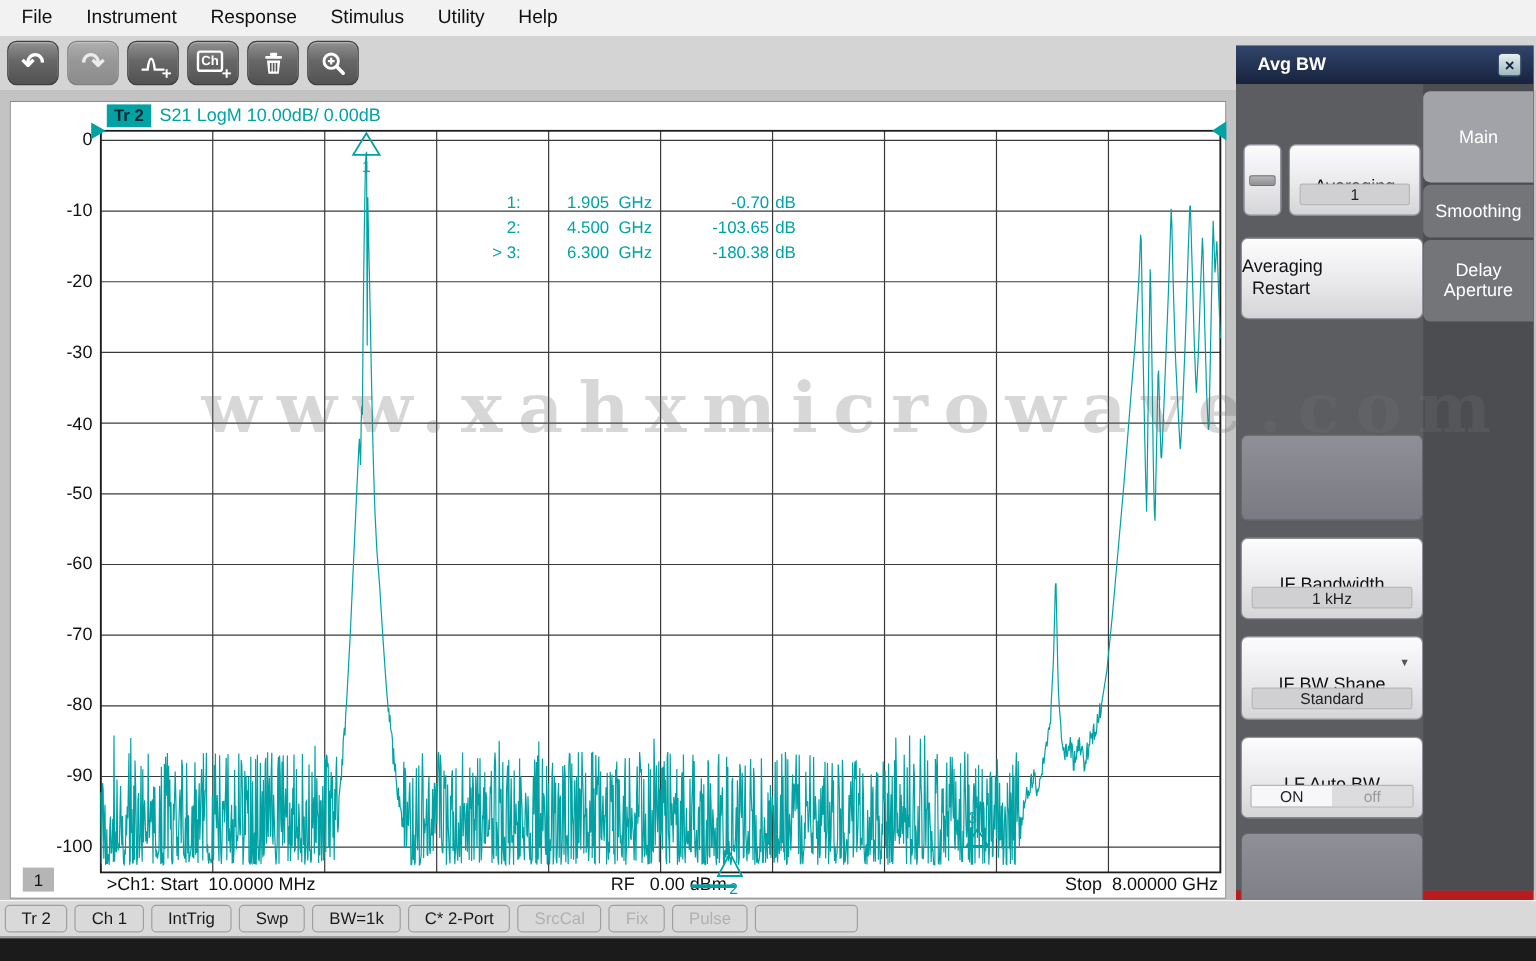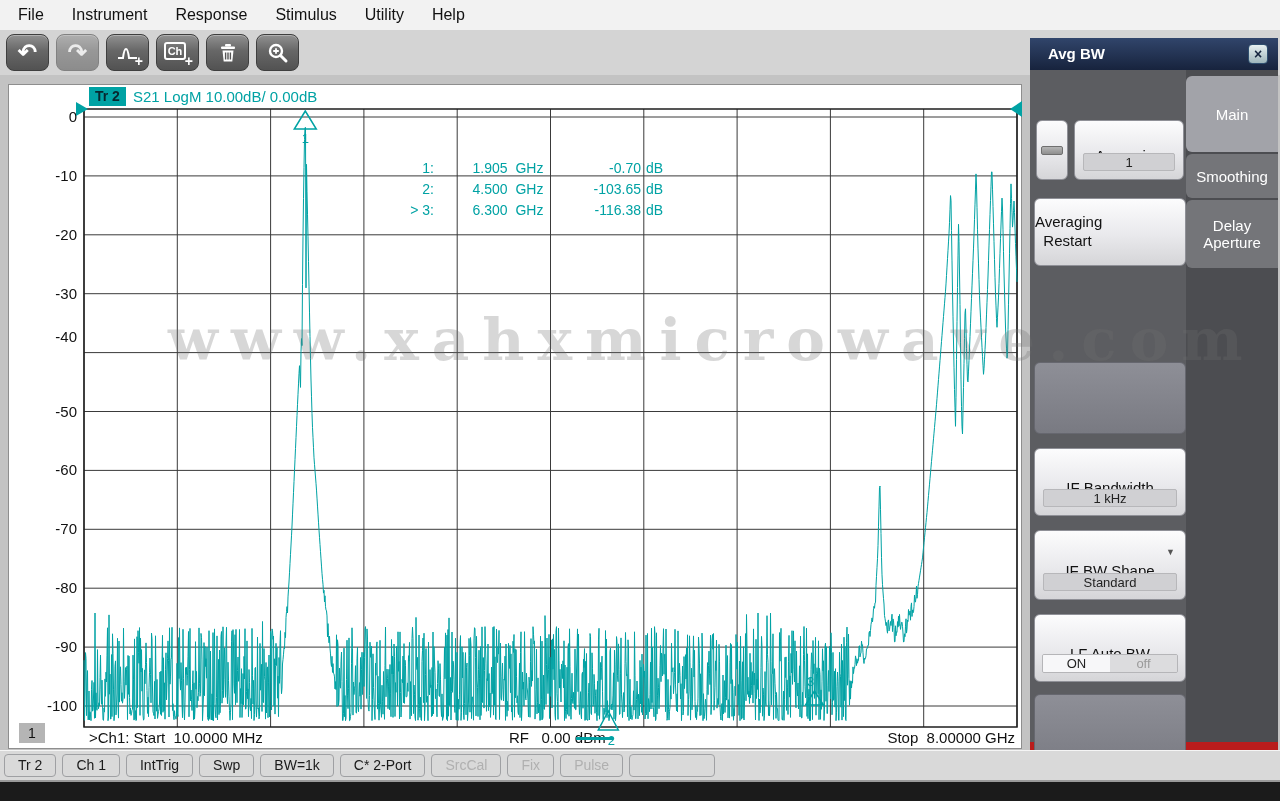--- a/index.html
+++ b/index.html
@@ -142,21 +142,21 @@
     </div>
 
   <div class="plotwin" data-name="plot-window">
     <div class="trace-badge" data-name="trace-badge">Tr 2</div>
     <div class="trace-title" data-name="trace-title">S21 LogM 10.00dB/&nbsp;0.00dB</div>
     <div data-name="y-axis-labels" id="ylabs">
         <span class="ylab" data-name="y-axis-tick-label" style="top: 22px;">0</span>
         <span class="ylab" data-name="y-axis-tick-label" style="top: 80.9px;">-10</span>
         <span class="ylab" data-name="y-axis-tick-label" style="top: 139.8px;">-20</span>
         <span class="ylab" data-name="y-axis-tick-label" style="top: 198.7px;">-30</span>
-        <span class="ylab" data-name="y-axis-tick-label" style="top: 242px; padding-left: 24px;">-40</span>
+        <span class="ylab" data-name="y-axis-tick-label" style="top: 259px; padding-left: 24px;">-40</span>
         <span class="ylab" data-name="y-axis-tick-label" style="top: 316.5px;">-50</span>
         <span class="ylab" data-name="y-axis-tick-label" style="top: 375.4px;">-60</span>
         <span class="ylab" data-name="y-axis-tick-label" style="top: 434.3px;">-70</span>
         <span class="ylab" data-name="y-axis-tick-label" style="top: 493.2px;">-80</span>
         <span class="ylab" data-name="y-axis-tick-label" style="top: 552.1px;">-90</span>
         <span class="ylab" data-name="y-axis-tick-label" style="top: 611px;">-100</span>
       </div>
     <div class="marker-readout" data-name="marker-readout">
         <div class="mrow" data-name="marker-readout-row">
           <span class="mid" data-name="marker-id">1:</span>
@@ -166,21 +166,21 @@
         </div>
         <div class="mrow" data-name="marker-readout-row">
           <span class="mid" data-name="marker-id">2:</span>
           <span class="mfreq" data-name="marker-frequency">4.500&nbsp;&nbsp;GHz</span>
           <span class="mval" data-name="marker-value">-103.65</span>
           <span class="munit" data-name="marker-unit">dB</span>
         </div>
         <div class="mrow" data-name="marker-readout-row">
           <span class="mid" data-name="marker-id">&gt; 3:</span>
           <span class="mfreq" data-name="marker-frequency">6.300&nbsp;&nbsp;GHz</span>
-          <span class="mval" data-name="marker-value">-116.38</span>
+          <span class="mval" data-name="marker-value">-180.38</span>
           <span class="munit" data-name="marker-unit">dB</span>
         </div>
       </div>
     <div class="pfooter" data-name="plot-footer">
       <span class="f-start" data-name="channel-start-label">&gt;Ch1: Start&nbsp;&nbsp;10.0000 MHz</span>
       <span class="f-rf" data-name="rf-power-label">RF&nbsp;&nbsp;&nbsp;0.00 dBm</span>
       <span class="f-dash" data-name="trace-color-dash-icon"></span>
       <span class="f-stop" data-name="stop-frequency-label">Stop&nbsp;&nbsp;8.00000 GHz</span>
     </div>
     <div class="chan-badge" data-name="channel-badge">1</div>

